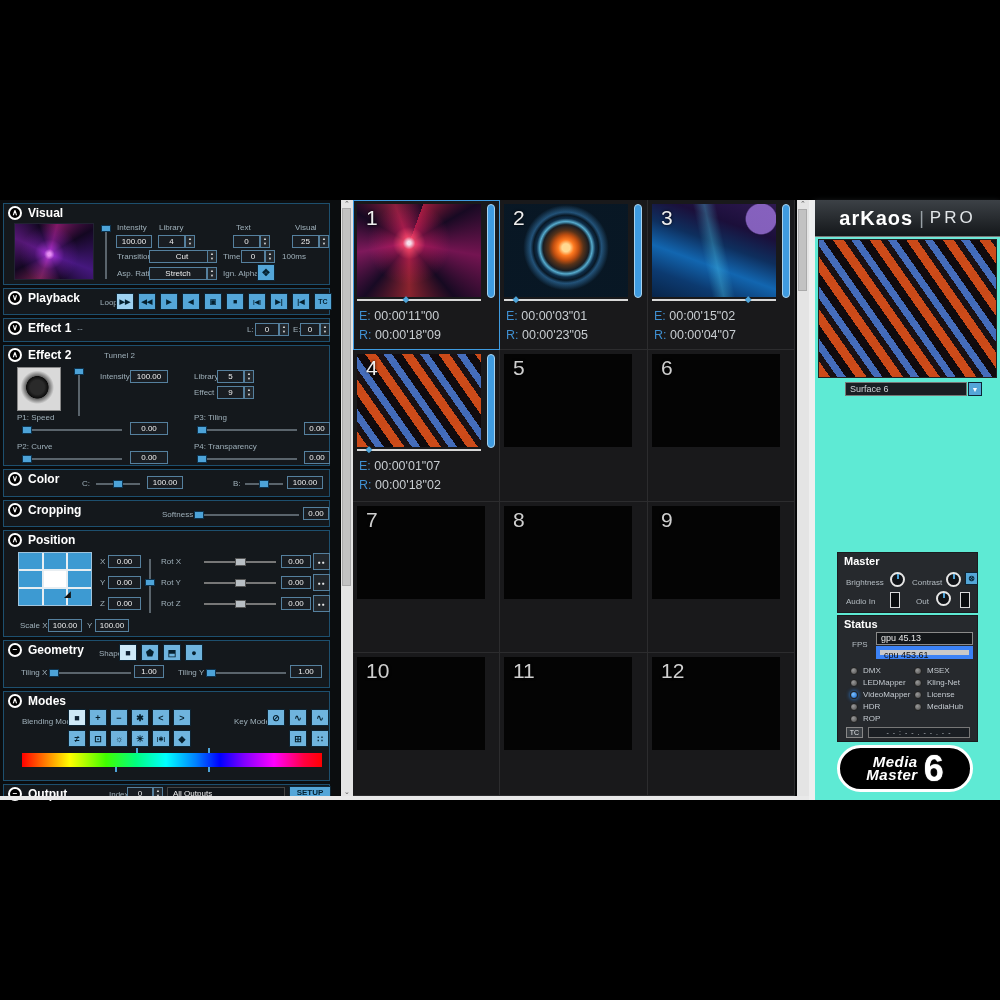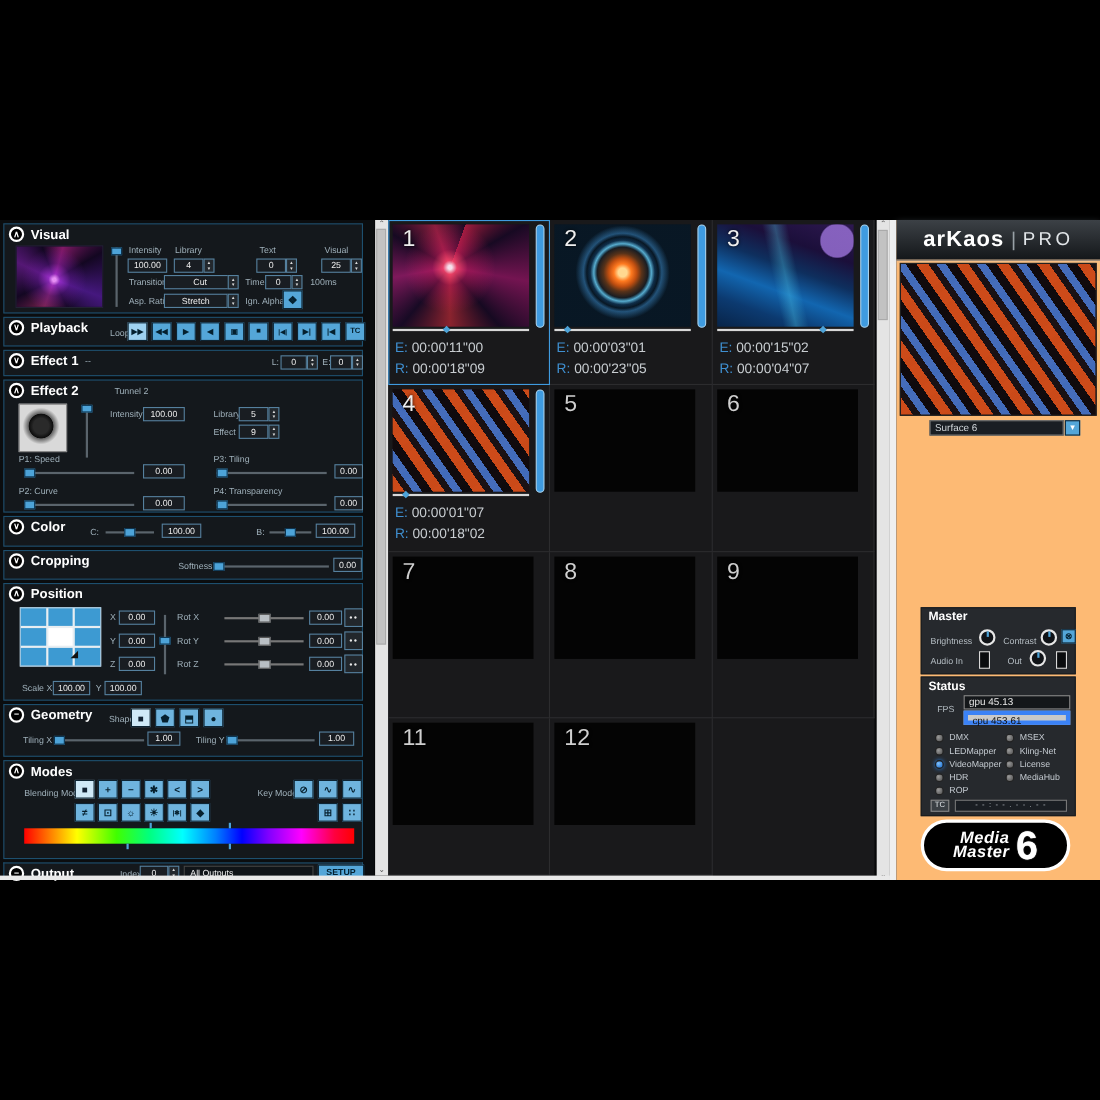--- a/index.html
+++ b/index.html
@@ -84,21 +84,21 @@
      #1c0e0a;}
   .pbar{position:absolute;left:4px;top:99px;width:124px;height:2px;background:#d8d8d8;}
   .pdiamond{position:absolute;top:-4px;color:#4da3d8;font-size:9px;line-height:9px;}
   .cvslider{position:absolute;left:134px;top:4px;width:8px;height:94px;background:#3f9be0;
             border:1px solid #a8d2ee;border-radius:4px;}
   .meta{position:absolute;left:6px;top:107px;font-size:12.5px;line-height:19px;white-space:nowrap;}
   .mlabel{color:#3f8fd0;}
   .mval{color:#c8cdd1;}
 
   
-  #rightpanel{position:absolute;left:815px;top:0;width:185px;height:600px;background:#fdba74;}
+  #rightpanel{position:absolute;left:815px;top:0;width:185px;height:600px;background:#5eead4;}
   #logobar{position:absolute;left:0;top:0;width:185px;height:37px;background:linear-gradient(#3c4146,#14171a);
            border-bottom:1px solid #777;box-shadow:0 2px 6px rgba(200,220,235,.25);
            display:flex;align-items:center;justify-content:center;gap:6px;}
   .brand{color:#fff;font-weight:bold;font-size:20px;letter-spacing:1px;}
   .brandsep{color:#98a0a6;font-size:18px;font-weight:normal;}
   .brandpro{color:#e2e6e9;font-size:17px;letter-spacing:3px;}
   #preview{position:absolute;left:3px;top:39px;width:179px;height:139px;border:1px solid #222;}
   #surfacerow{position:absolute;left:30px;top:182px;width:137px;height:14px;}
   #surfacebox{position:absolute;left:0;top:0;width:122px;height:14px;background:#1a1e23;border:1px solid #777;
               color:#cfd4d8;font-size:9px;line-height:12px;padding-left:4px;}
@@ -517,20 +517,25 @@
             <span class="cellnum">8</span>
           </div>
         </div>
         <div class="cell">
           <div class="eblack">
             <span class="cellnum">9</span>
           </div>
         </div>
         <div class="cell">
           <div class="eblack">
+            <span class="cellnum">10</span>
+          </div>
+        </div>
+        <div class="cell">
+          <div class="eblack">
             <span class="cellnum">11</span>
           </div>
         </div>
         <div class="cell">
           <div class="eblack">
             <span class="cellnum">12</span>
           </div>
         </div>
       </div>
 

